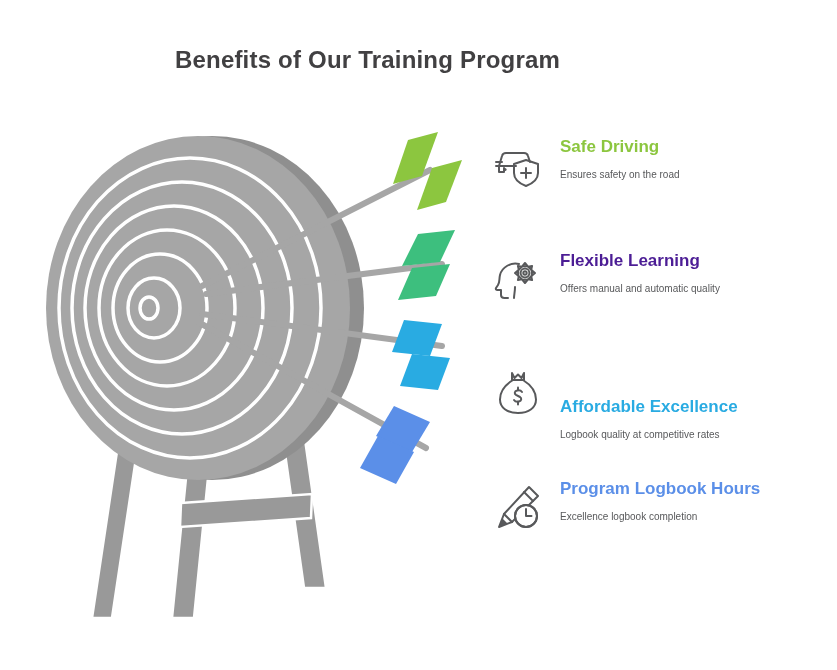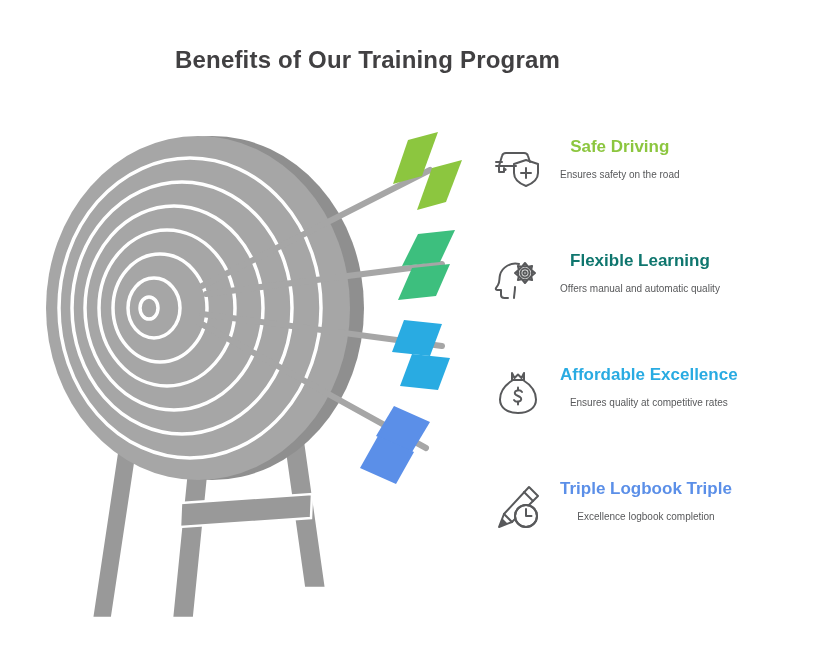--- a/index.html
+++ b/index.html
@@ -48,21 +48,20 @@
     position: absolute;
     left: 490px;
     top: 134px;
     width: 340px;
   }
   .benefit {
     position: relative;
     height: 114px;
     display: flex;
     align-items: flex-start;
-    text-align: center;
   }
   .benefit-icon {
     width: 56px;
     height: 58px;
     flex: 0 0 56px;
     display: flex;
     align-items: center;
     justify-content: center;
     margin-top: 2px;
   }
@@ -78,22 +77,22 @@
     white-space: nowrap;
   }
   .benefit-desc {
     font-size: 10px;
     color: #58595B;
     line-height: 16px;
     white-space: nowrap;
   }
 
   .c-green  { color: #8CC63F; }
-  .c-teal   { color: #0f766e; }
-  .c-ltblue { color: #29ABE2; }
+  .c-teal   { color: #4c1d95; }
+  .c-ltblue { color: #29ABE2; margin-top: 32px; }
   .c-blue   { color: #5B8FE8; }
 </style>
 </head>
 <body>
 
 <div class="page">
 
   <div class="title">Benefits of Our Training Program</div>
 
   <div class="illustration">
@@ -209,36 +208,36 @@
         <svg width="50" height="50" viewBox="0 0 50 50" fill="none" stroke="#58595B" stroke-width="2" stroke-linecap="round" stroke-linejoin="round">
           <path d="M19 5 L21.5 10 L25 6.5 L28.5 10 L31 5 L31 12 L19 12 Z"></path>
           <path d="M20 12 C12 17 7 24 7 31.5 C7 39.5 14 45 25 45 C36 45 43 39.5 43 31.5 C43 24 38 17 30 12 Z"></path>
           <path d="M29 24 C28 22.5 26 22 24 22.5 C21.5 23 21 25.5 23 26.8 L27 29 C29 30.3 28.5 33 26 33.5 C24 34 22 33.5 21 32"></path>
           <path d="M25 19.5 L25 22.3"></path>
           <path d="M25 33.6 L25 36.5"></path>
         </svg>
       </div>
       <div class="benefit-text">
         <div class="benefit-title c-ltblue">Affordable Excellence</div>
-        <div class="benefit-desc">Ensures quality at competitive rates</div>
+        <div class="benefit-desc">Logbook quality at competitive rates</div>
       </div>
     </div>
 
     <div class="benefit">
       <div class="benefit-icon">
         <svg width="50" height="50" viewBox="0 0 50 50" fill="none" stroke="#58595B" stroke-width="2" stroke-linecap="round" stroke-linejoin="round">
           <path d="M36 5 L45 14 L19 40 L6 45 L11 32 Z"></path>
           <path d="M31 10 L40 19"></path>
           <path d="M11 32 L19 40"></path>
           <path d="M6 45 L9.5 36.5 L14.5 41.5 Z" fill="#58595B" stroke="none"></path>
           <circle cx="33" cy="34" r="11" fill="#ffffff"></circle>
           <circle cx="33" cy="34" r="11"></circle>
           <path d="M33 27 L33 34 L38.5 34"></path>
         </svg>
       </div>
       <div class="benefit-text">
-        <div class="benefit-title c-blue">Triple Logbook Triple</div>
+        <div class="benefit-title c-blue">Program Logbook Hours</div>
         <div class="benefit-desc">Excellence logbook completion</div>
       </div>
     </div>
 
   </div>
 </div>
 
 </body></html>

